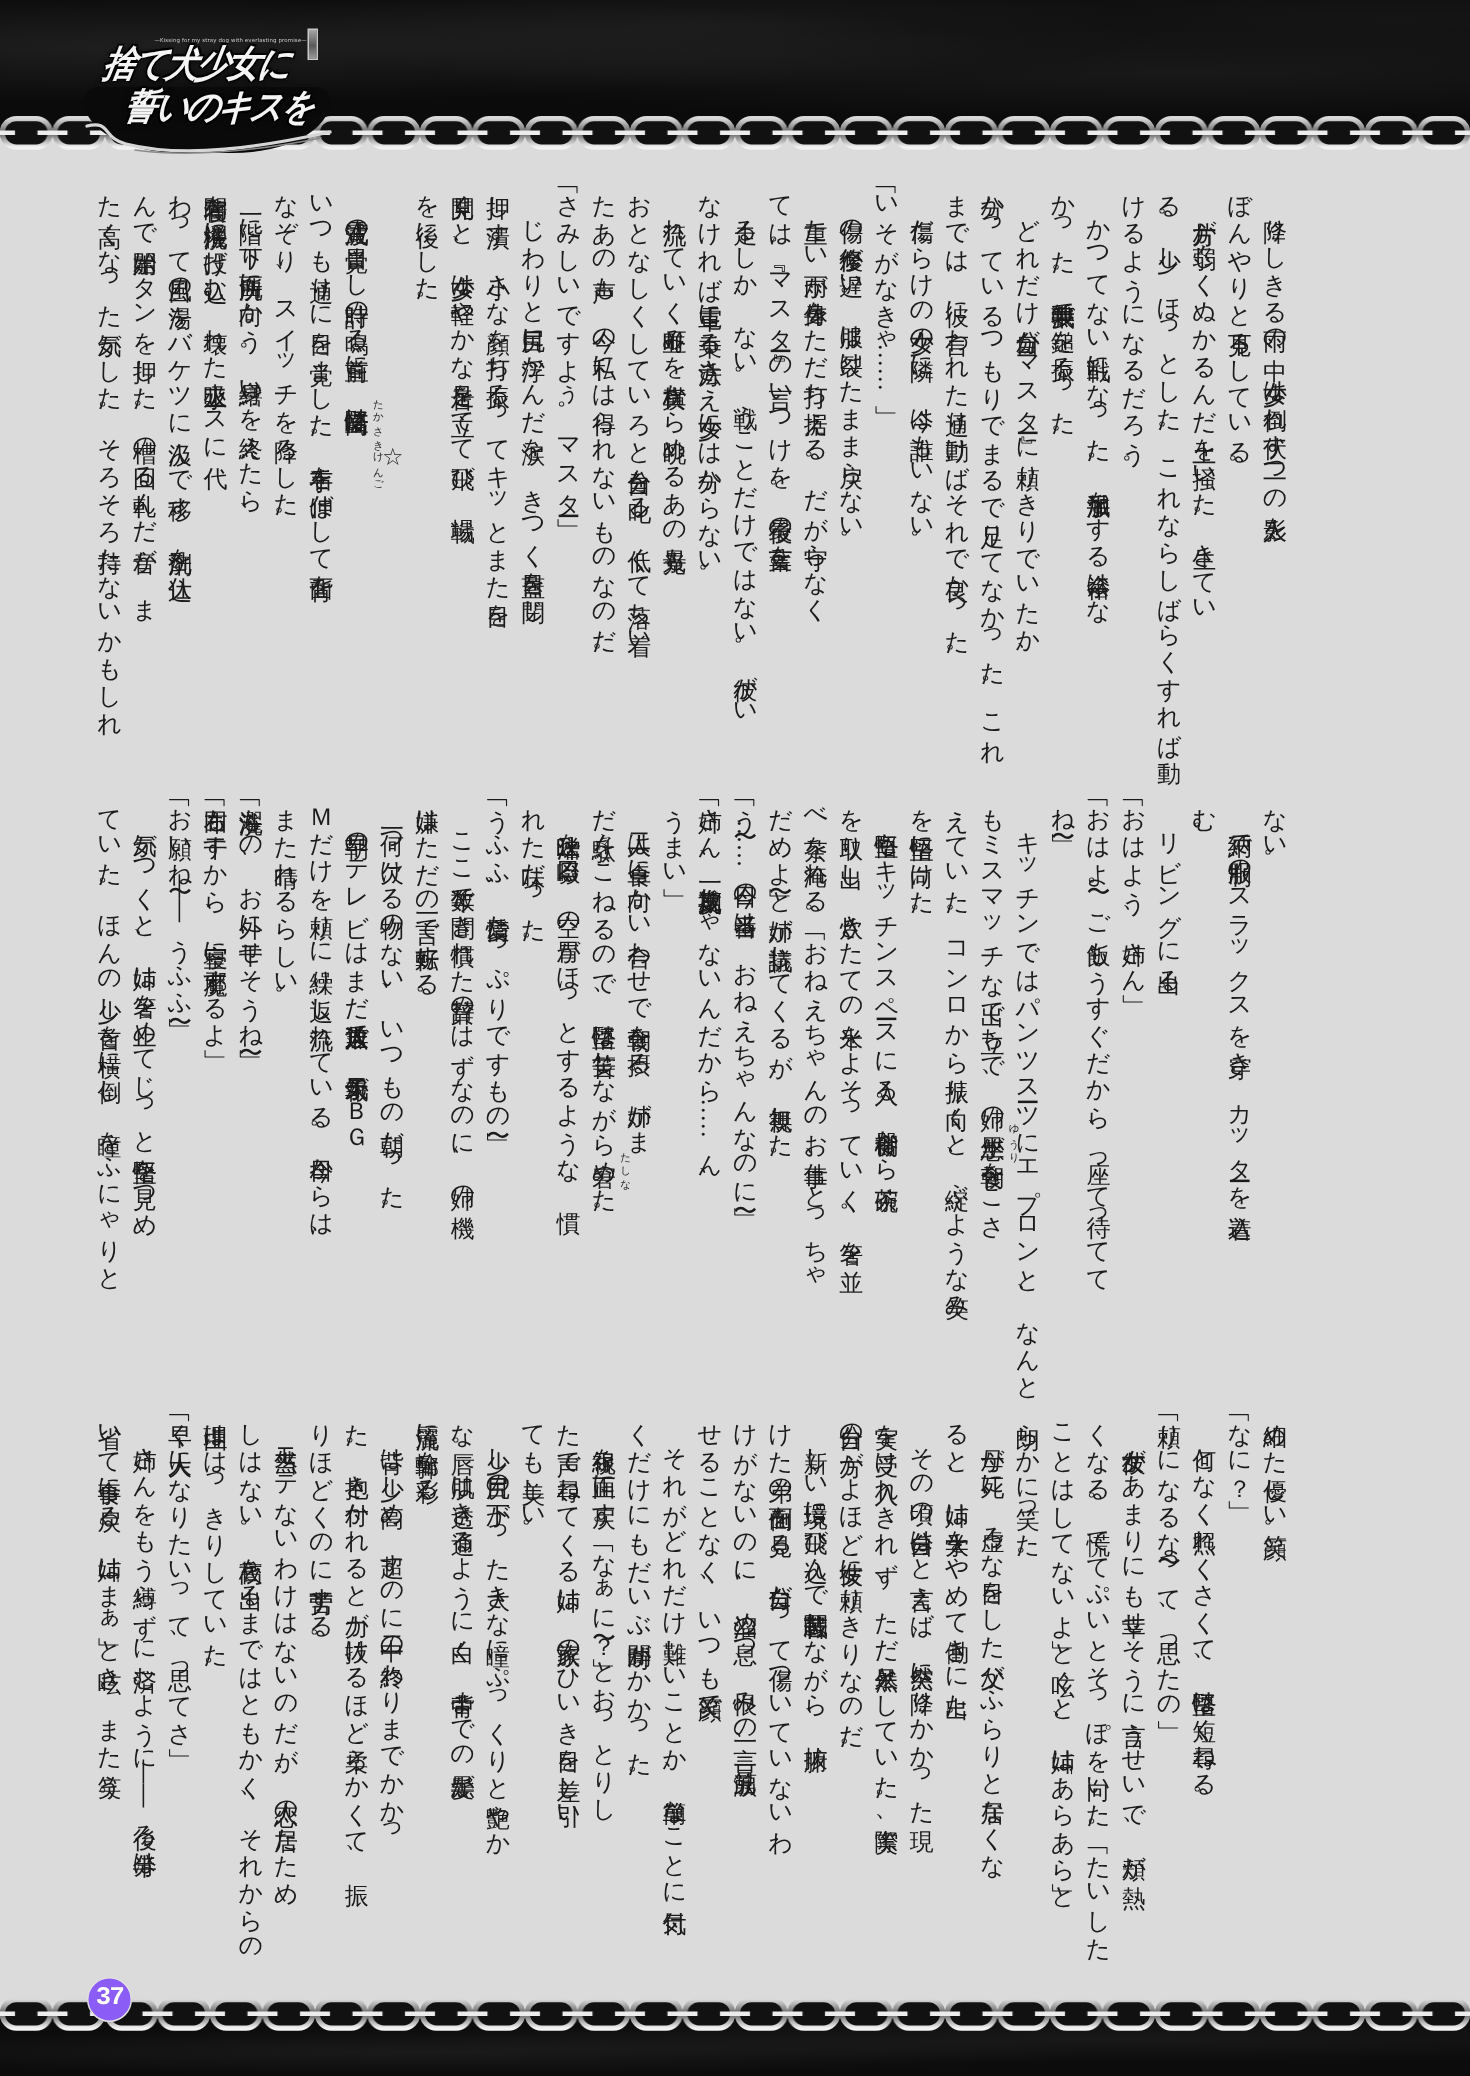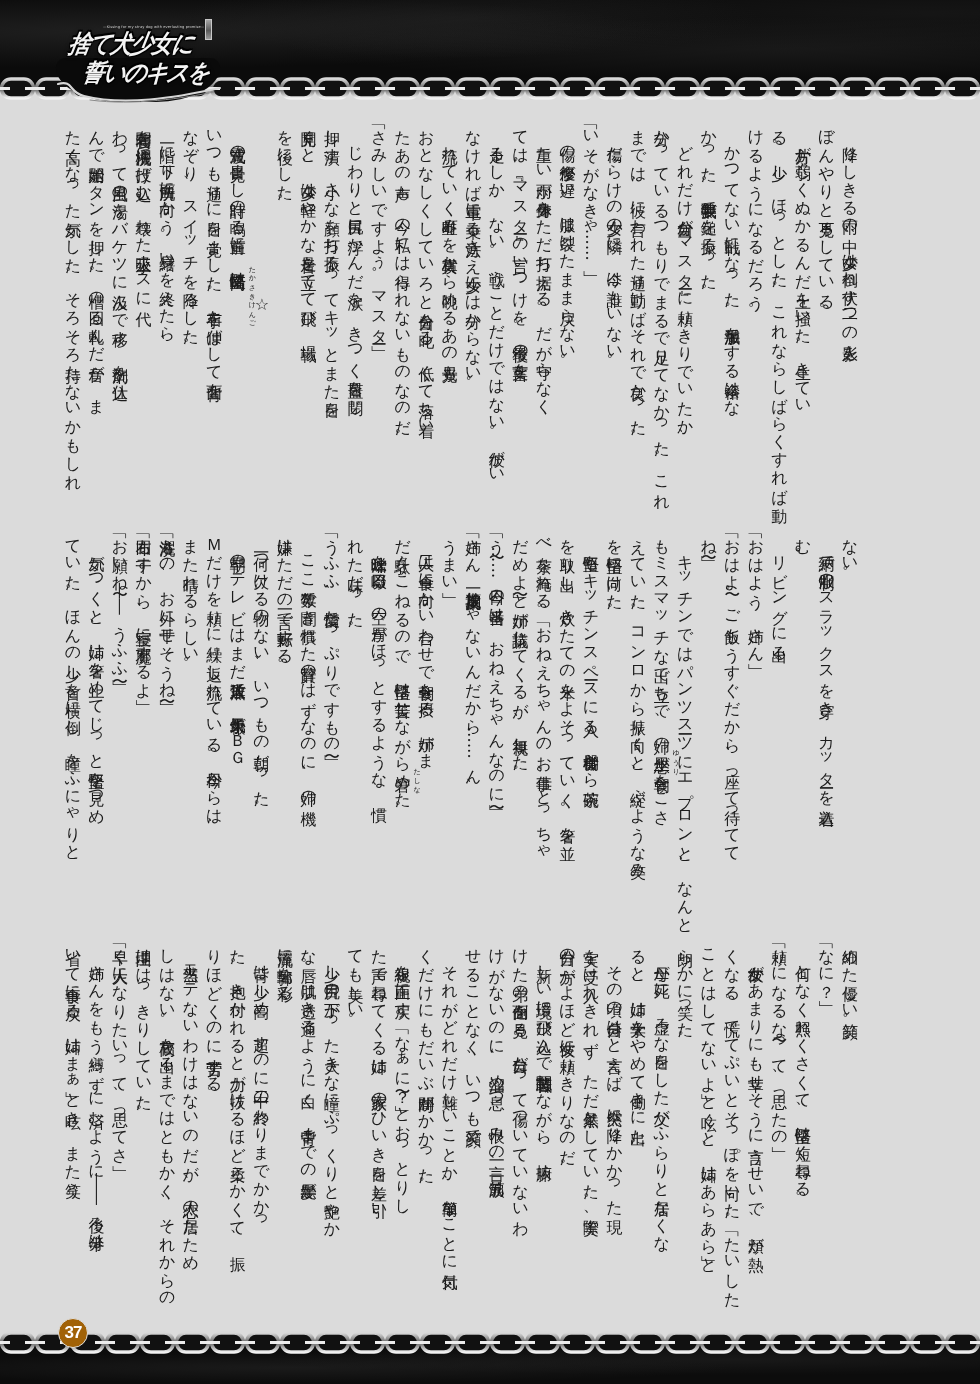--- a/index.html
+++ b/index.html
@@ -75,22 +75,22 @@
   .rt {
     position:absolute; top:0; right:-8px; width:8px; height:100%;
     font-size:7px; line-height:8px; letter-spacing:1px;
     writing-mode:vertical-rl; white-space:nowrap; text-align:center;
     color:#1b1b1b;
   }
 
   
   .page-num {
     position:absolute; left:58px; top:1318px; width:30px; height:30px; z-index:5;
-    border-radius:50%; background:#a16207; border:1.5px solid #e0e0e0; box-sizing:border-box;
-    color:#ffffff; font-family:Liberation Sans, sans-serif; font-weight:bold;
+    border-radius:50%; background:#8b5cf6; border:1.5px solid #e0e0e0; box-sizing:border-box;
+    color:#ffffff; font-family:Liberation Mono, monospace; font-weight:bold;
     font-size:17px; line-height:27px; text-align:center; letter-spacing:-1px;
   }
 </style>
 </head>
 <body>
 
 <div class="header"></div>
 
 <svg class="chain top" viewBox="0 0 980 26" width="980" height="26">
   <defs>

